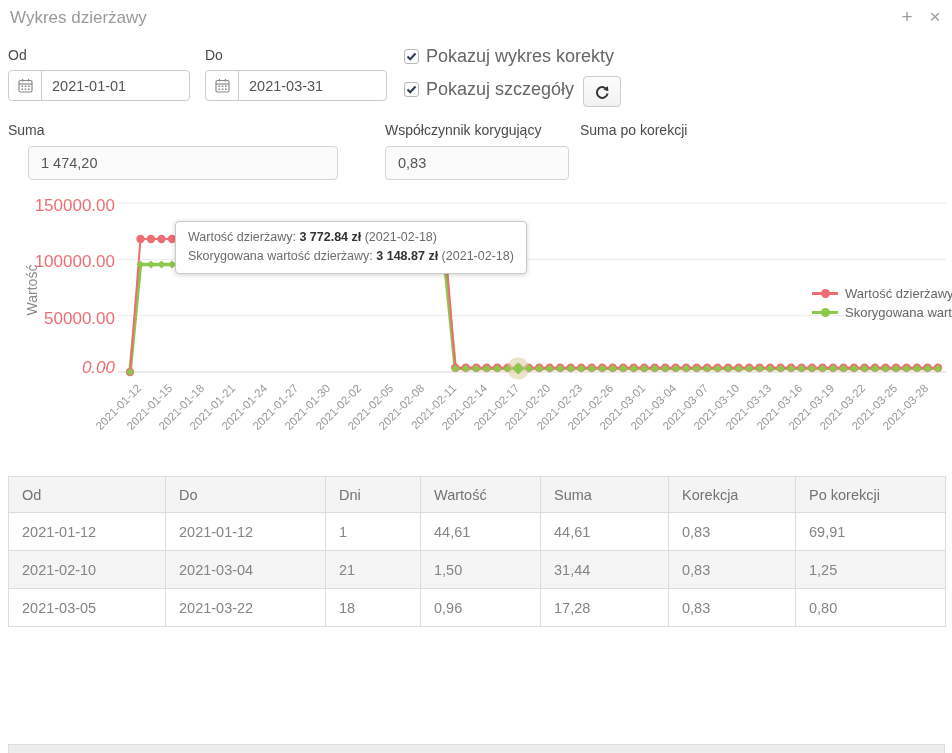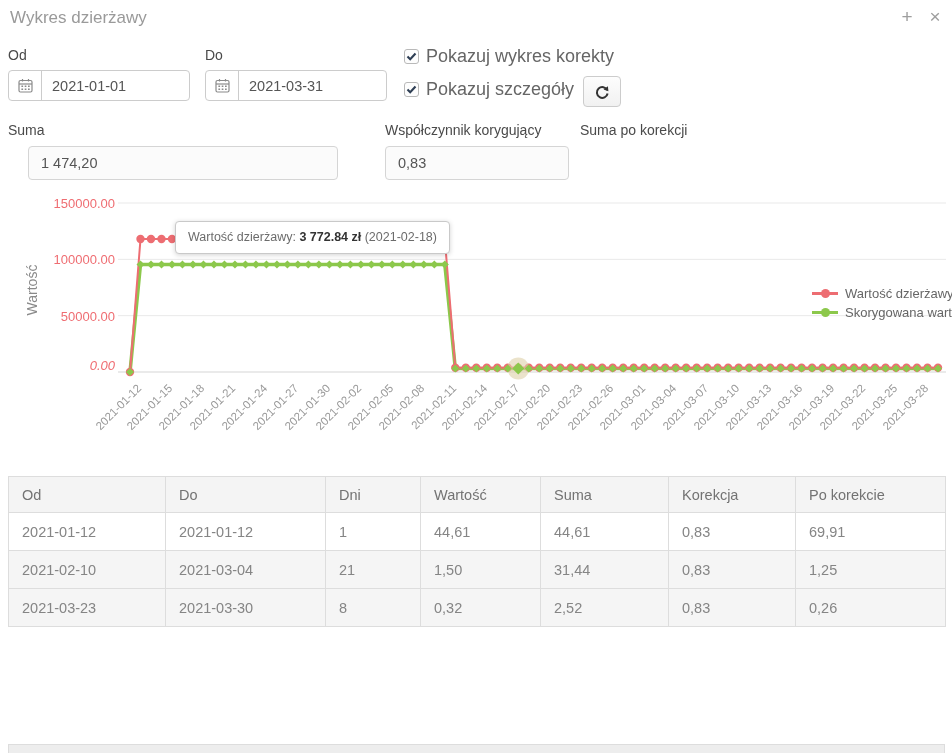--- a/index.html
+++ b/index.html
@@ -33,21 +33,21 @@
   .refresh-btn { position:absolute; left:583px; top:76px; width:38px; height:31px; border:1px solid #ccc;
     border-radius:4px; background:linear-gradient(#fdfdfd,#f1f1f1); display:flex; align-items:center;
     justify-content:center; cursor:pointer; }
 
   
   .sum-input { position:absolute; top:146px; height:34px; border:1px solid #d5d5d5; border-radius:4px;
     background:#fbfbfb; font-family:inherit; font-size:14.5px; color:#555; padding-left:12px; outline:none; }
 
   
   .chart-svg { position:absolute; left:0; top:0; width:952px; height:470px; pointer-events:none; }
-  .y-tick { position:absolute; width:90px; text-align:right; left:25px; font-size:13px; color:#ef6d72; }
+  .y-tick { position:absolute; width:90px; text-align:right; left:25px; font-size:17px; color:#ef6d72; }
   .y-axis-title { position:absolute; left:-8px; top:282px; width:80px; text-align:center; color:#8a8a8a;
     font-size:14px; transform:rotate(-90deg); }
   .x-tick { position:absolute; top:382px; font-size:11.5px; color:#999; white-space:nowrap;
     transform:translateX(-100%) rotate(-45deg); transform-origin:100% 0; }
 
   .tooltip { position:absolute; left:175px; top:221px; background:#fff; border:1px solid #c9c9c9;
     border-radius:4px; box-shadow:0 1px 5px rgba(0,0,0,.18); padding:6px 12px; font-size:12.5px;
     color:#6c6c6c; line-height:1.55; white-space:nowrap; z-index:5; }
   .tooltip b { color:#333;text-align:center; }
 
@@ -348,20 +348,21 @@
       <div class="x-tick" style="left: 764.61px;">2021-03-13</div>
       <div class="x-tick" style="left: 796.091px;">2021-03-16</div>
       <div class="x-tick" style="left: 827.571px;">2021-03-19</div>
       <div class="x-tick" style="left: 859.052px;">2021-03-22</div>
       <div class="x-tick" style="left: 890.532px;">2021-03-25</div>
       <div class="x-tick" style="left: 922.013px;">2021-03-28</div>
     </div>
 
   <div class="tooltip">
     <div><span>Wartość dzierżawy: </span><b>3 772.84 zł</b><span> (2021-02-18)</span></div>
+    <div><span>Skorygowana wartość dzierżawy: </span><b>3 148.87 zł</b><span> (2021-02-18)</span></div>
   </div>
 
   <div class="legend" id="legend">
       <div class="legend-item">
         <span class="legend-marker" style="background: rgb(237, 109, 114);"></span>
         <span class="legend-label">Wartość dzierżawy</span>
       </div>
       <div class="legend-item">
         <span class="legend-marker" style="background: rgb(140, 200, 75);"></span>
         <span class="legend-label">Skorygowana wartość dzierżawy</span>
@@ -379,21 +380,21 @@
         <col style="width:150px">
       </colgroup>
     <thead>
         <tr>
           <th>Od</th>
           <th>Do</th>
           <th>Dni</th>
           <th>Wartość</th>
           <th>Suma</th>
           <th>Korekcja</th>
-          <th>Po korekcie</th>
+          <th>Po korekcji</th>
         </tr>
       </thead>
     <tbody>
         <tr>
           <td>2021-01-12</td>
           <td>2021-01-12</td>
           <td>1</td>
           <td>44,61</td>
           <td>44,61</td>
           <td>0,83</td>
@@ -401,25 +402,25 @@
         </tr>
         <tr class="alt">
           <td>2021-02-10</td>
           <td>2021-03-04</td>
           <td>21</td>
           <td>1,50</td>
           <td>31,44</td>
           <td>0,83</td>
           <td>1,25</td>
         </tr>
-        <tr class="alt">
-          <td>2021-03-23</td>
-          <td>2021-03-30</td>
-          <td>8</td>
-          <td>0,32</td>
-          <td>2,52</td>
+        <tr>
+          <td>2021-03-05</td>
+          <td>2021-03-22</td>
+          <td>18</td>
+          <td>0,96</td>
+          <td>17,28</td>
           <td>0,83</td>
-          <td>0,26</td>
+          <td>0,80</td>
         </tr>
       </tbody>
   </table>
   <div class="partial-row"></div>
 </div>
 
 </body></html>

